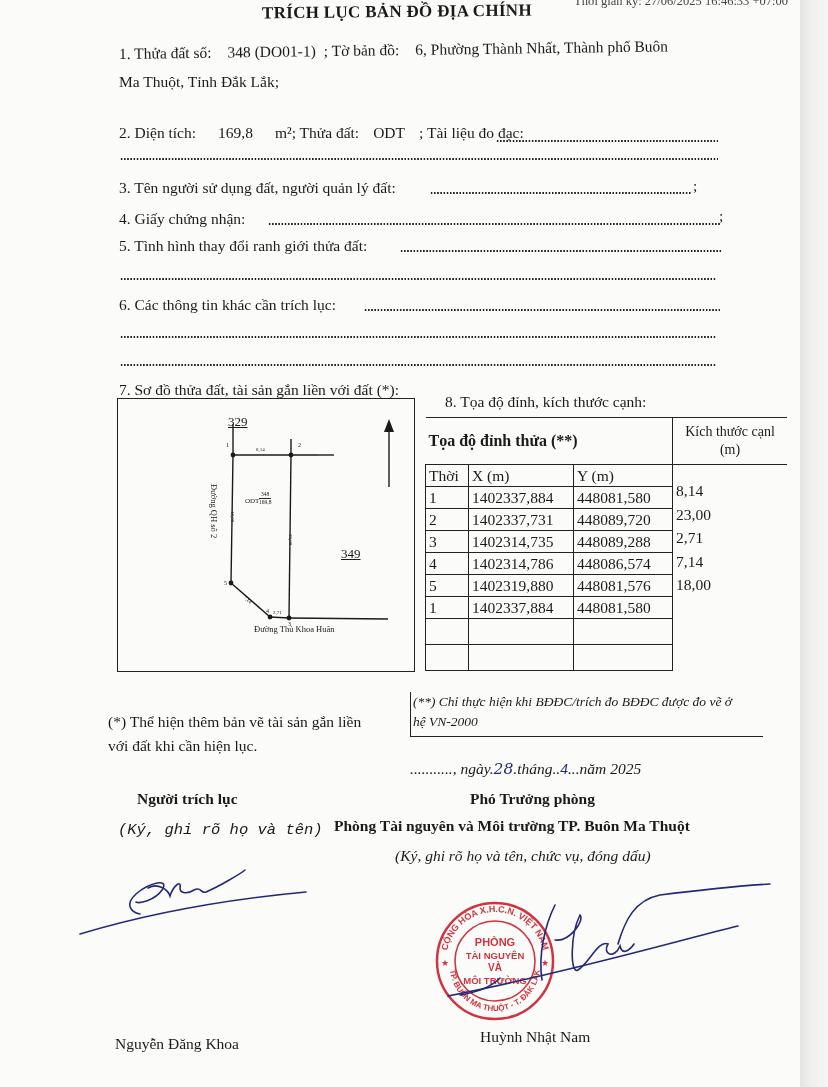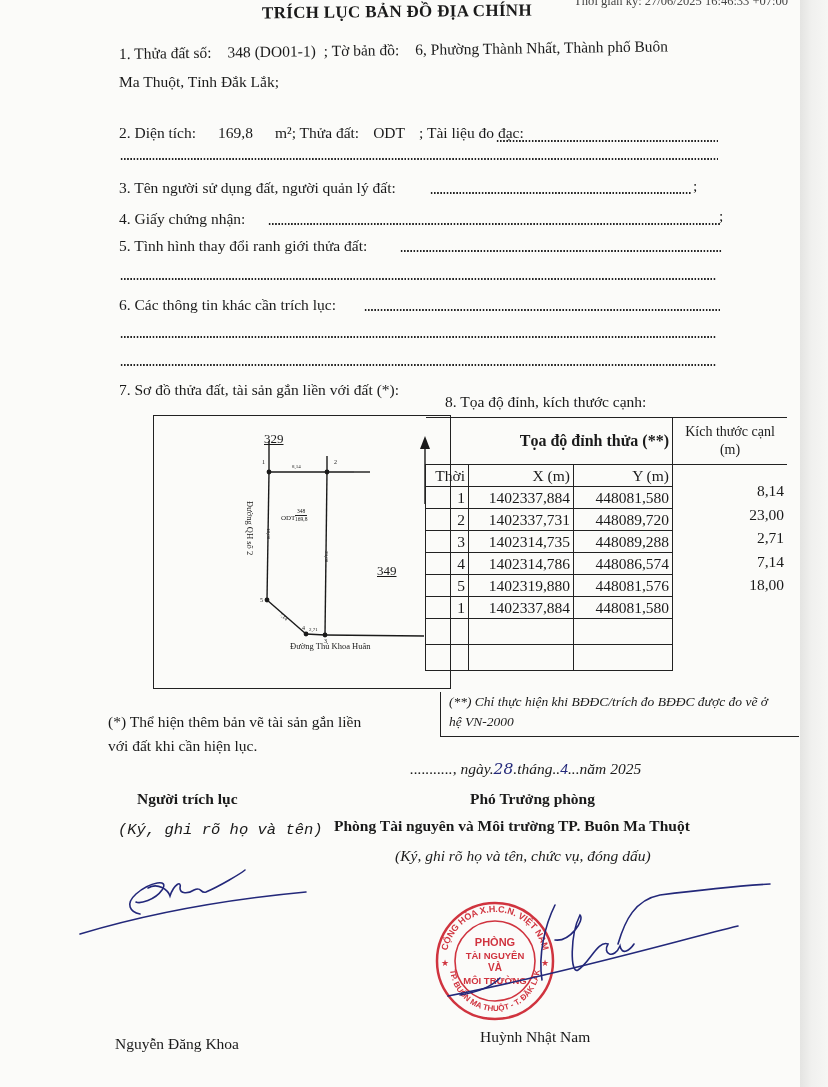--- a/index.html
+++ b/index.html
@@ -21,31 +21,31 @@
   .title { left: 262px; top: 2px; font-size: 17px; font-weight: bold; letter-spacing: 0.3px; transform: rotate(-0.6deg); }
   .signtime { left: 574px; top: -6px; font-size: 12.5px; color: #444; }
   .line { font-size: 15.5px; }
   .dotline {
     position: absolute; height: 2px;
     background-image: radial-gradient(circle, #222 0.8px, transparent 1px);
     background-size: 3.2px 2px; background-repeat: repeat-x;
   }
   .gap { display: inline-block; }
   
-  .diagram-box { position: absolute; left: 117px; top: 415px; width: 296px; height: 272px; border: 1.5px solid #222; margin-left: 36px; }
+  .diagram-box { position: absolute; left: 117px; top: 398px; width: 296px; height: 272px; border: 1.5px solid #222; }
   
   table.coords {
     position: absolute; left: 425px; top: 417px; border-collapse: collapse;
     font-family: "Liberation Serif", serif; font-size: 15.5px;
   }
-  table.coords td { border: 1.2px solid #222; text-align: right; padding: 0 3px; height: 21px; }
+  table.coords td { border: 1.2px solid #222; text-align: left; padding: 0 3px; height: 21px; }
   .footnote-box {
-    position: absolute; left: 440px; top: 692px; width: 350px; height: 44px;
+    position: absolute; left: 410px; top: 692px; width: 350px; height: 44px;
     border-left: 1.2px solid #222; border-bottom: 1.5px solid #222;
-    font-style: italic; font-size: 13.5px; line-height: 20px; padding-left: 8px;
+    font-style: italic; font-size: 13.5px; line-height: 20px; padding-left: 2px;
   }
   .italic { font-style: italic; }
   .bold { font-weight: bold; }
   .sig-ink { stroke: #23287a; fill: none; stroke-width: 1.6; stroke-linecap: round; }
 </style>
 </head>
 <body>
 
 <div class="page"></div>
 <div class="edge"></div>

